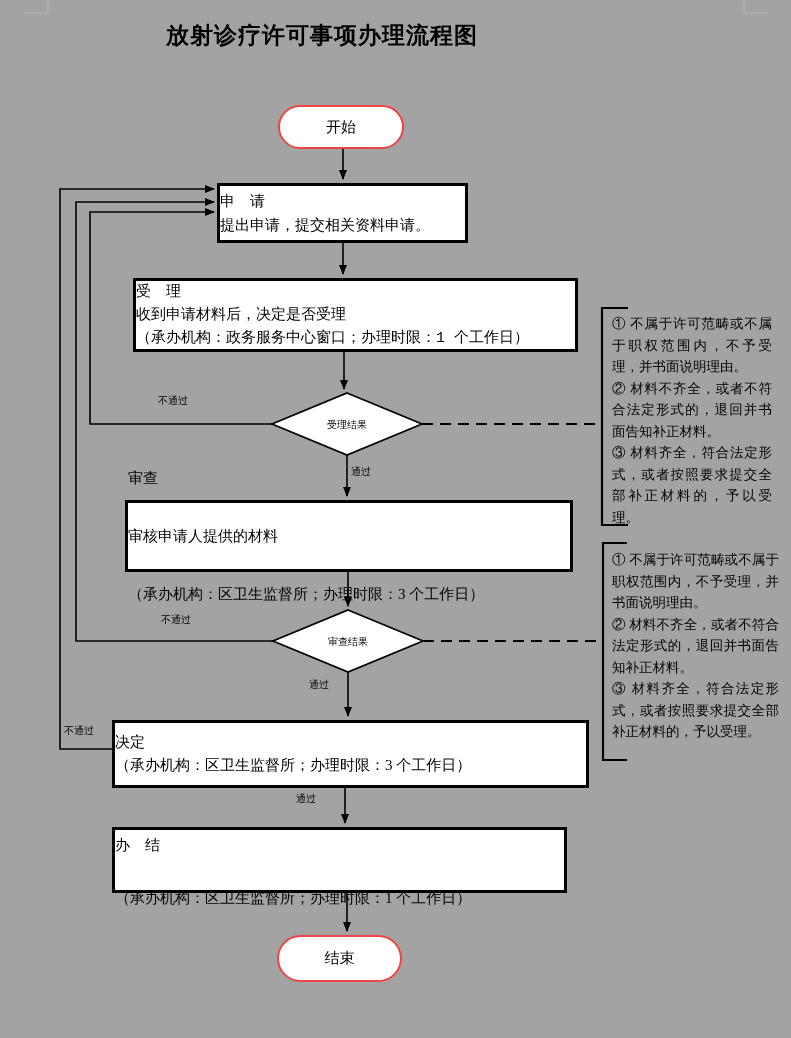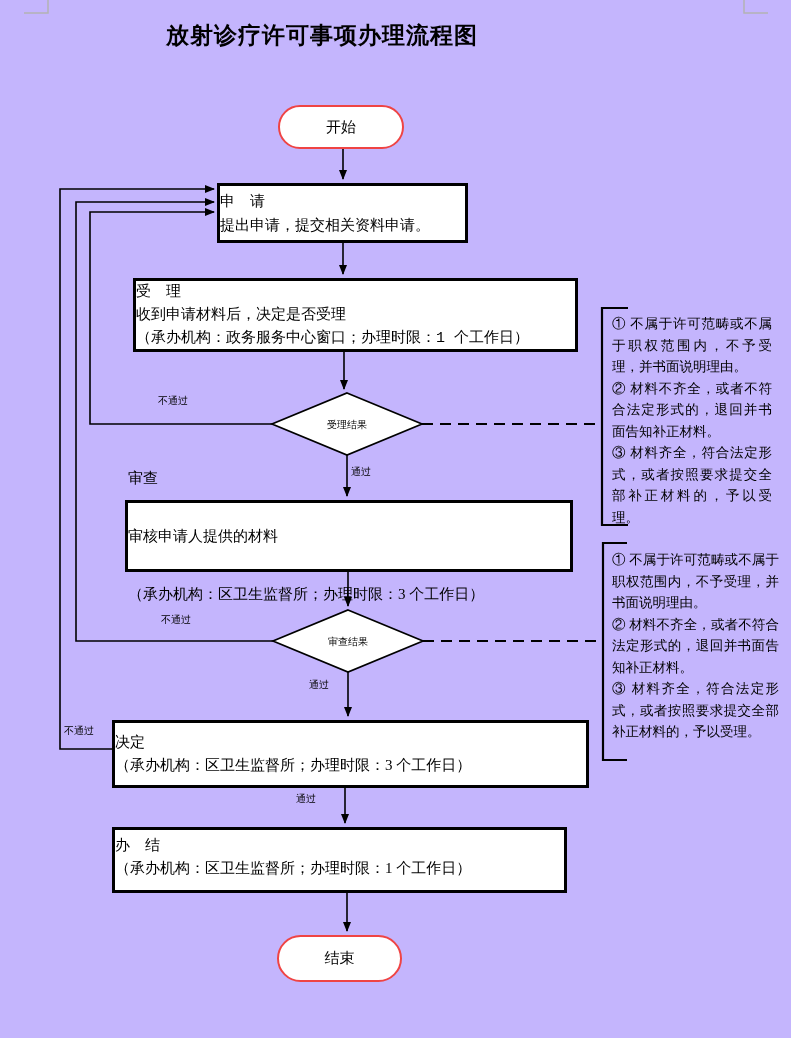--- a/index.html
+++ b/index.html
@@ -1,28 +1,28 @@
 <!DOCTYPE html>
 <html><head>
 <meta charset="utf-8">
 <style>
   html,body{margin:0;padding:0;background:#fff;}
   .page{
-    position:relative;width:791px;height:1038px;background:#c4b5fd;overflow:hidden;
+    position:relative;width:791px;height:1038px;background:#a3a3a3;overflow:hidden;
     font-family:"Liberation Serif","DejaVu Serif",serif;color:#000;
   }
   .title{
     position:absolute;left:166px;top:20px;font-size:23px;font-weight:bold;
     letter-spacing:1px;white-space:nowrap;
   }
   .layer{position:absolute;left:0;top:0;}
   .shape{position:absolute;background:#fff;box-sizing:border-box;text-align:center;}
   .oval{border:2px solid #ef4444;border-radius:24px;display:flex;align-items:center;justify-content:center;font-size:15px;}
   .procbox{border:3px solid #000;display:flex;flex-direction:column;align-items:flex-start;justify-content:center;font-size:15px;line-height:23px;}
-  .procbox.toptext{justify-content:flex-start;padding-top:4px;}
+  .procbox.toptext{justify-content:flex-start;padding-top:4px;gap:30px;}
   .diamond-label{position:absolute;transform:translate(-50%,-50%);font-size:10px;white-space:nowrap;}
   .edge-label{position:absolute;font-size:10px;line-height:1;white-space:nowrap;}
   .note{position:absolute;font-size:13.5px;line-height:21.5px;text-align:justify;}
   .note .note-item{text-align:justify;}
 </style>
 </head>
 <body>
 
 <div class="page">
 

